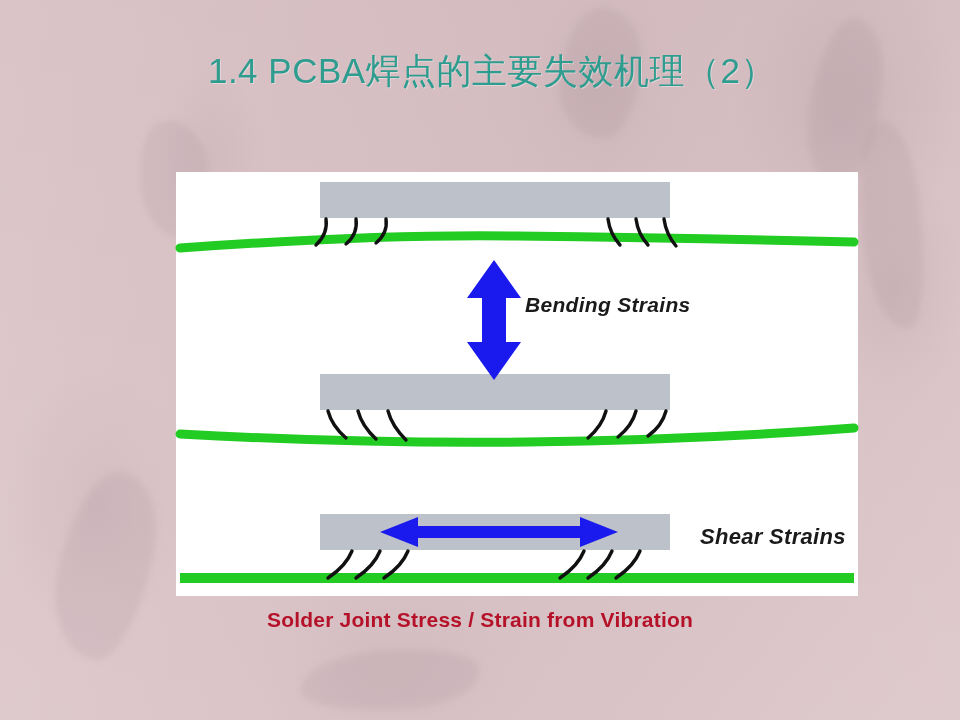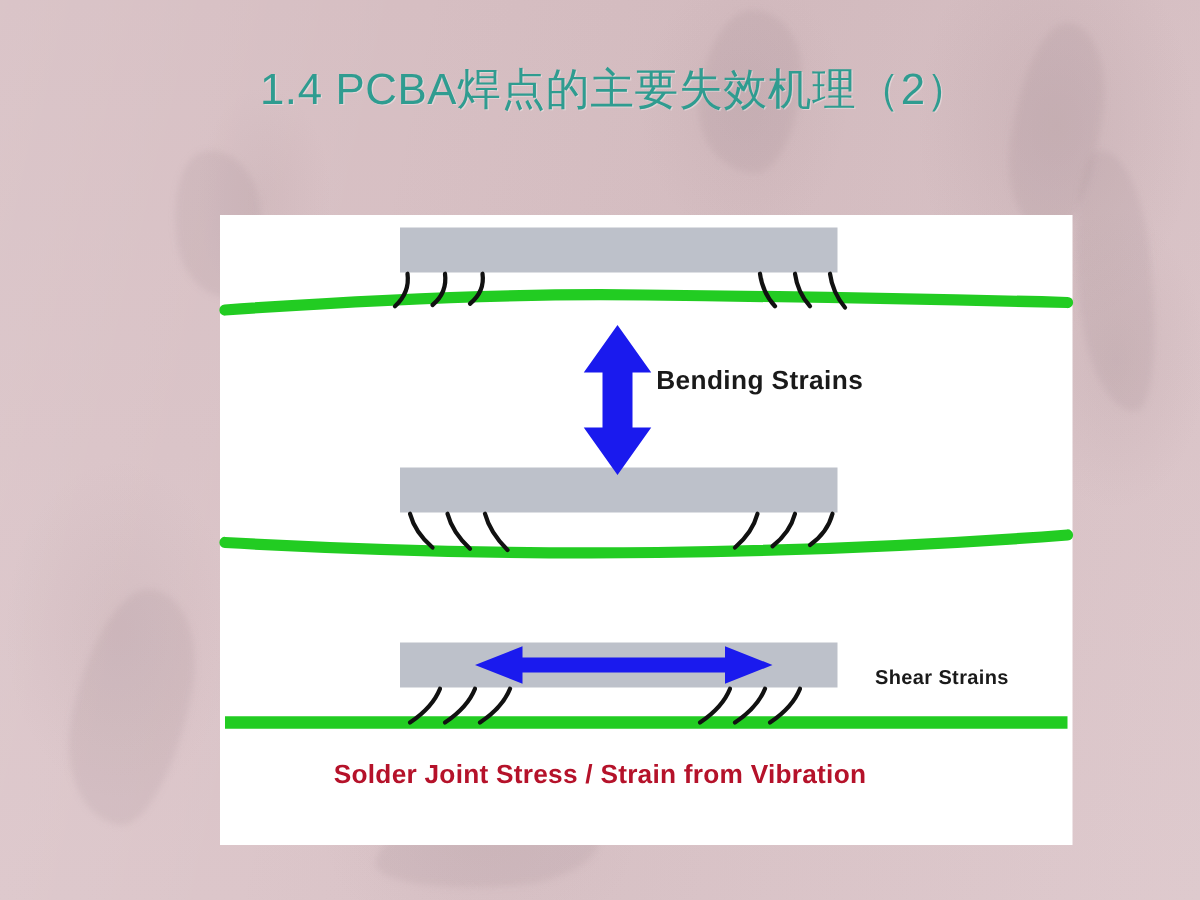--- a/index.html
+++ b/index.html
@@ -53,22 +53,23 @@
     text-shadow: 1px 1px 0 rgba(255,255,255,0.35);
     padding-left: 12px;
   }
 
   
   #panel {
     position: absolute;
     left: 176px;
     top: 172px;
     width: 682px;
-    height: 504px;
+    height: 424px;
     background: #ffffff;
+    font-style: italic;
   }
 
   .pcb-group { position: absolute; left: 0; top: 0; width: 682px; height: 424px; }
 
   
   .component {
     position: absolute;
     background: #bdc1ca;
   }
   #component-top    { left: 144px; top: 10px;  width: 350px; height: 36px; }
@@ -80,21 +81,21 @@
 
   
   .strain-label {
     position: absolute;
     font-family: "Liberation Sans", sans-serif;
     font-weight: bold;
     color: #1a1a1a;
     white-space: nowrap;
   }
   #label-bending { left: 349px; top: 121px; font-size: 21px; letter-spacing: 0.3px; }
-  #label-shear   { left: 524px; top: 362px; font-size: 16px; letter-spacing: 0.3px; }
+  #label-shear   { left: 524px; top: 352px; font-size: 22px; letter-spacing: 0.3px; }
 
   
   #caption {
     position: absolute;
     left: 0;
     top: 608px;
     width: 960px;
     text-align: center;
     font-size: 21px;
     font-weight: bold;

